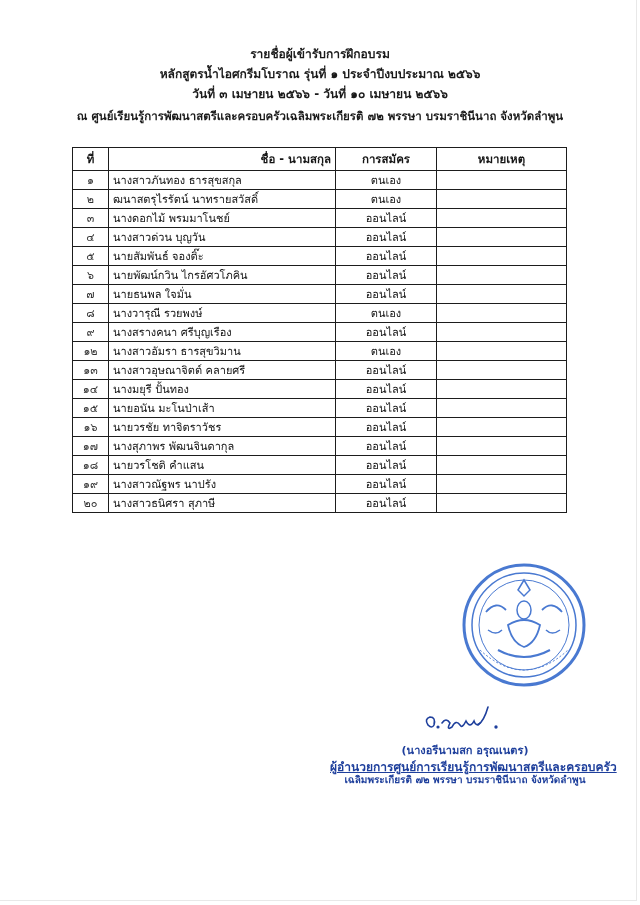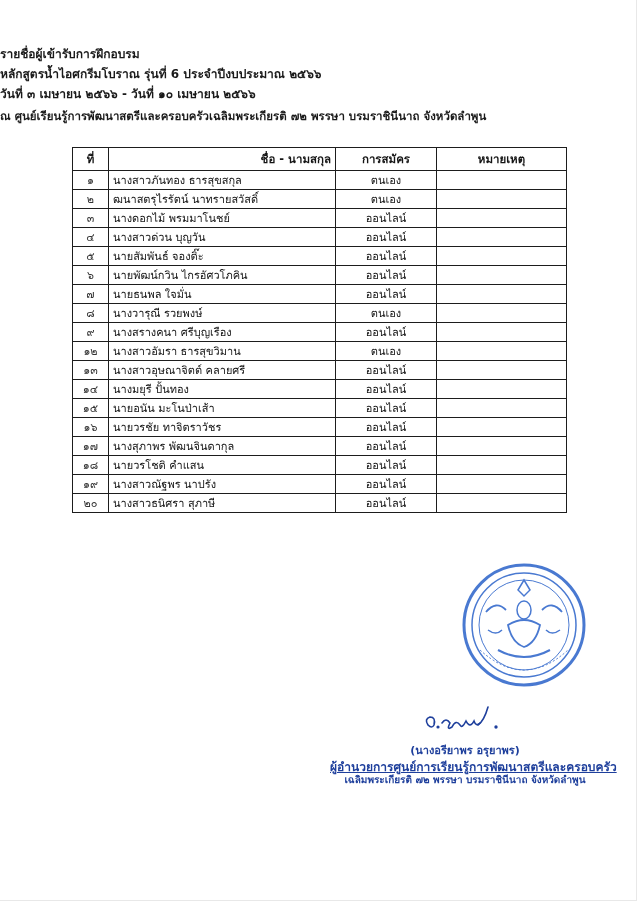--- a/index.html
+++ b/index.html
@@ -1,21 +1,21 @@
 <!DOCTYPE html>
 <html><head>
 <meta charset="utf-8">
 <style>
   html, body { margin: 0; padding: 0; }
   body {
     width: 640px; height: 905px; background: #ffffff; position: relative; overflow: hidden;
     font-family: "DejaVu Sans", "Liberation Sans", sans-serif; color: #141414;
   }
   .page-edge { position: absolute; left: 0; top: 0; width: 636px; height: 900px; border-right: 1px solid #e8e8e8; border-bottom: 1px solid #e8e8e8; }
-  .heading { position: absolute; left: 0; width: 640px; font-weight: bold; font-size: 12px; color: #1a1a1a; white-space: nowrap; }
+  .heading { position: absolute; left: 0; width: 640px; text-align: center; font-weight: bold; font-size: 12px; color: #1a1a1a; white-space: nowrap; }
   .h1 { top: 44px; }
   .h2 { top: 64px; }
   .h3 { top: 84px; }
   .h4 { top: 107px; font-size: 11.5px; }
 
   table.roster {
     position: absolute; left: 72px; top: 147px; width: 495px;
     border-collapse: collapse; table-layout: fixed; font-size: 11px;
   }
   table.roster th, table.roster td {
@@ -34,21 +34,21 @@
   .sig-name { left: 330px; width: 270px; top: 741px; font-size: 11px; }
   .sig-pos1 { left: 330px; width: 270px; top: 757px; font-size: 12px; text-decoration: underline; }
   .sig-pos2 { left: 330px; width: 270px; top: 772px; font-size: 10px; }
 </style>
 </head>
 <body>
 
 <div class="page-edge"></div>
 
 <div class="heading h1">รายชื่อผู้เข้ารับการฝึกอบรม</div>
-<div class="heading h2">หลักสูตรน้ำไอศกรีมโบราณ รุ่นที่ 6  ประจำปีงบประมาณ  ๒๕๖๖</div>
+<div class="heading h2">หลักสูตรน้ำไอศกรีมโบราณ รุ่นที่ ๑  ประจำปีงบประมาณ  ๒๕๖๖</div>
 <div class="heading h3">วันที่ ๓ เมษายน ๒๕๖๖ - วันที่  ๑๐ เมษายน ๒๕๖๖</div>
 <div class="heading h4">ณ ศูนย์เรียนรู้การพัฒนาสตรีและครอบครัวเฉลิมพระเกียรติ ๗๒ พรรษา บรมราชินีนาถ จังหวัดลำพูน</div>
 
 <table class="roster">
   <thead>
     <tr>
       <th class="c-no">ที่</th>
       <th class="c-name" style="text-align:right">ชื่อ - นามสกุล</th>
       <th class="c-reg">การสมัคร</th>
       <th class="c-note">หมายเหตุ</th>
@@ -184,15 +184,15 @@
 <svg class="signature" viewBox="0 0 90 32">
   <g fill="none" stroke="#1e3f9c" stroke-width="1.6" stroke-linecap="round">
     <path d="M10 22 q-4 -6 2 -8 q6 0 4 8 q-2 4 -6 0"></path>
     <circle cx="20" cy="24" r="0.8" fill="#1e3f9c"></circle>
     <path d="M24 20 q4 -6 8 0 q-4 8 2 4 q4 -8 8 -2 q2 4 6 -4 q4 8 8 0 q2 6 6 2"></path>
     <path d="M60 22 q6 -4 10 -18"></path>
     <circle cx="78" cy="24" r="0.9" fill="#1e3f9c"></circle>
   </g>
 </svg>
 
-<div class="sig-block sig-name">(นางอรียาพร  อรุยาพร)</div>
+<div class="sig-block sig-name">(นางอรีนามสก  อรุณเนตร)</div>
 <div class="sig-block sig-pos1">ผู้อำนวยการศูนย์การเรียนรู้การพัฒนาสตรีและครอบครัว</div>
 <div class="sig-block sig-pos2">เฉลิมพระเกียรติ ๗๒ พรรษา บรมราชินีนาถ จังหวัดลำพูน</div>
 
 </body></html>

